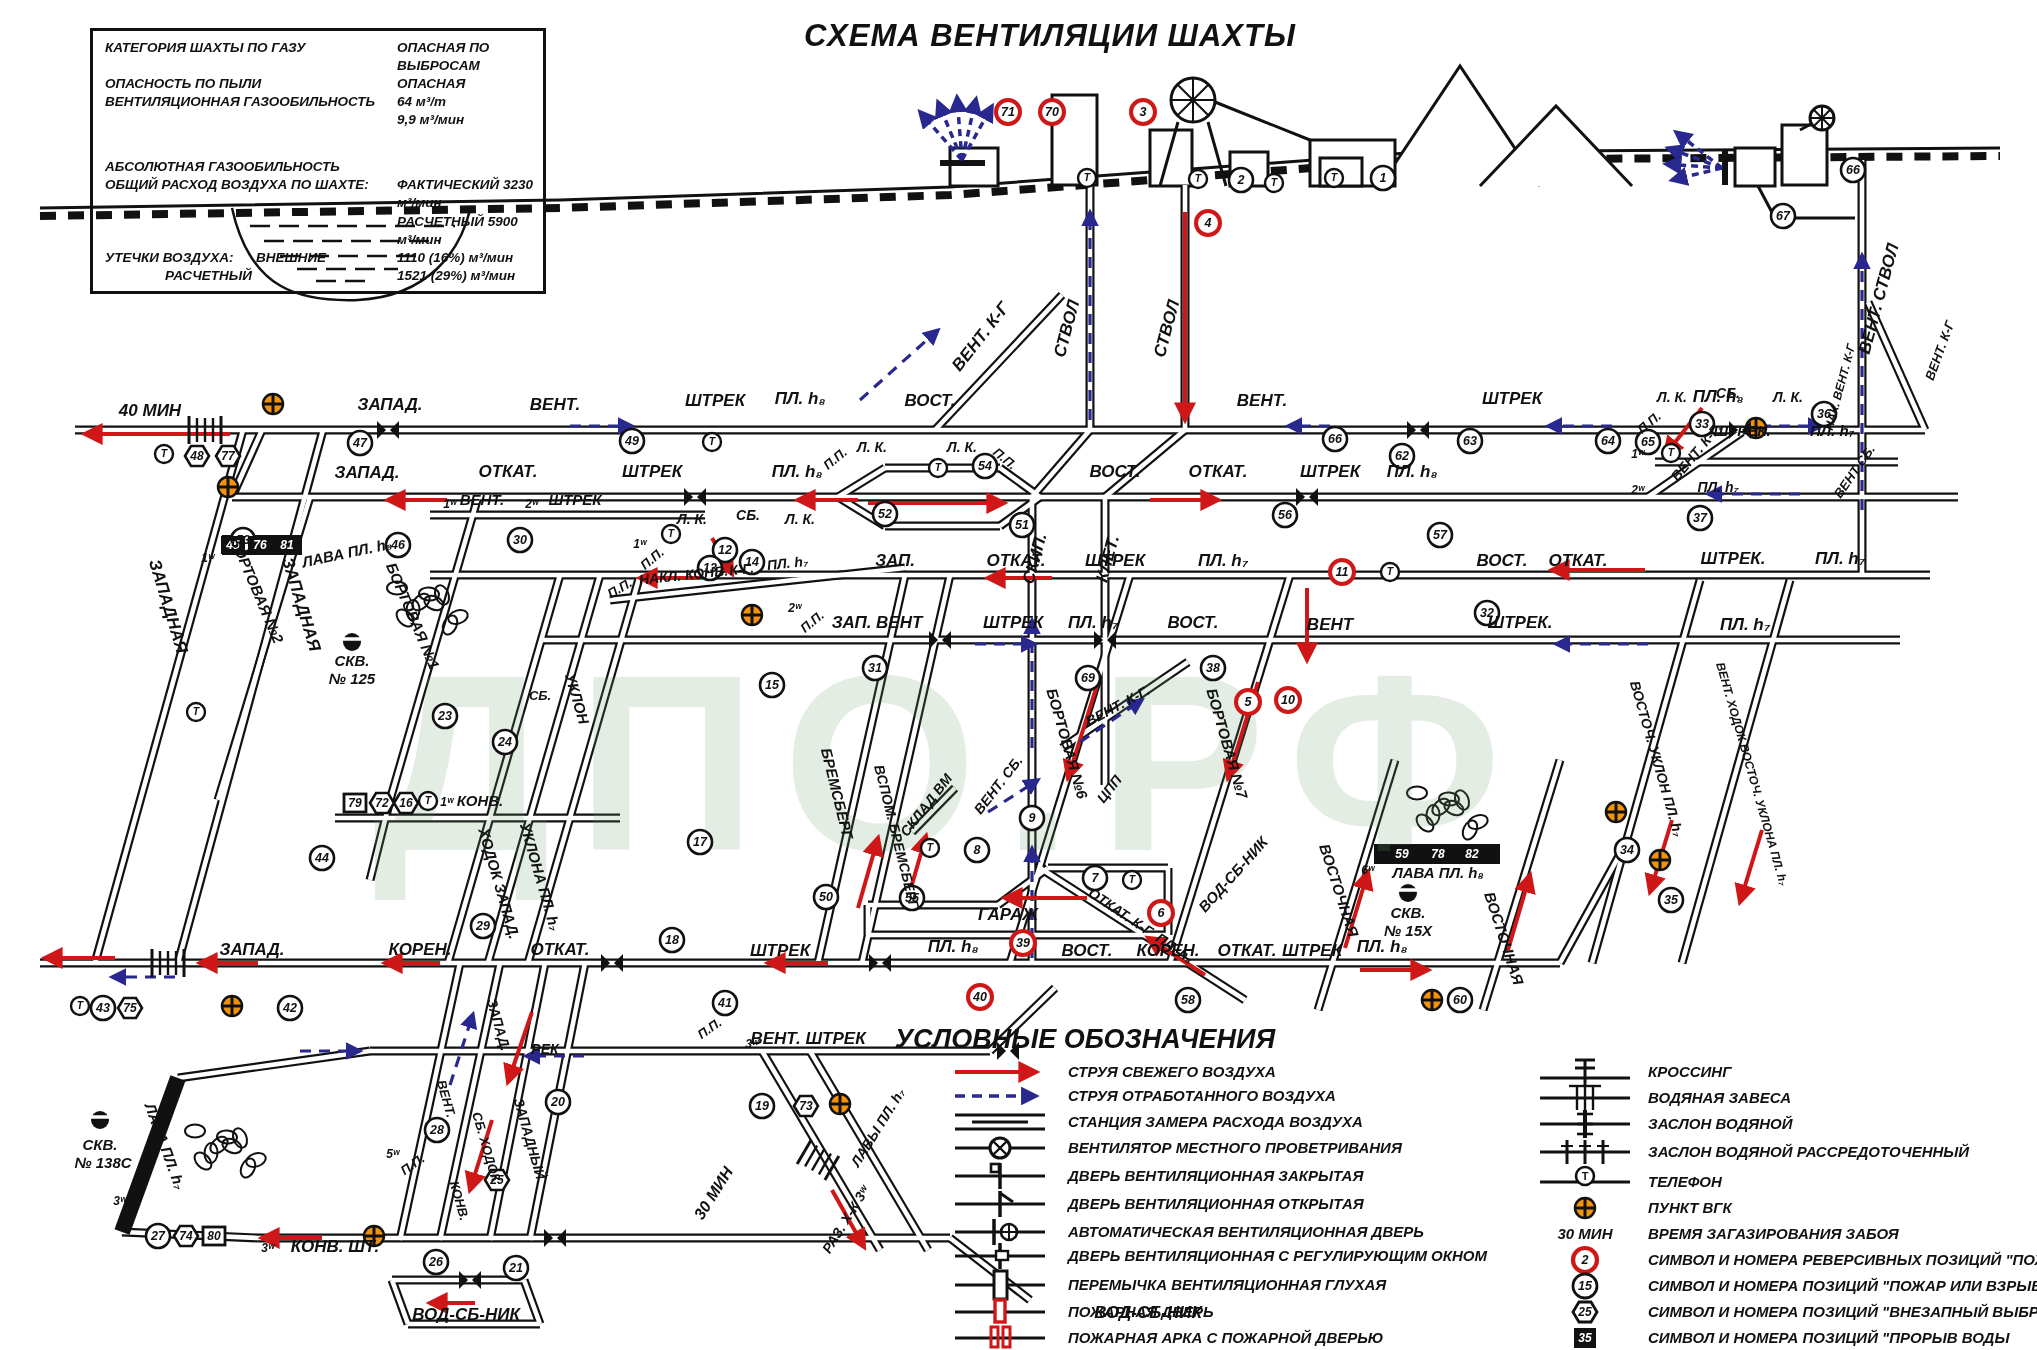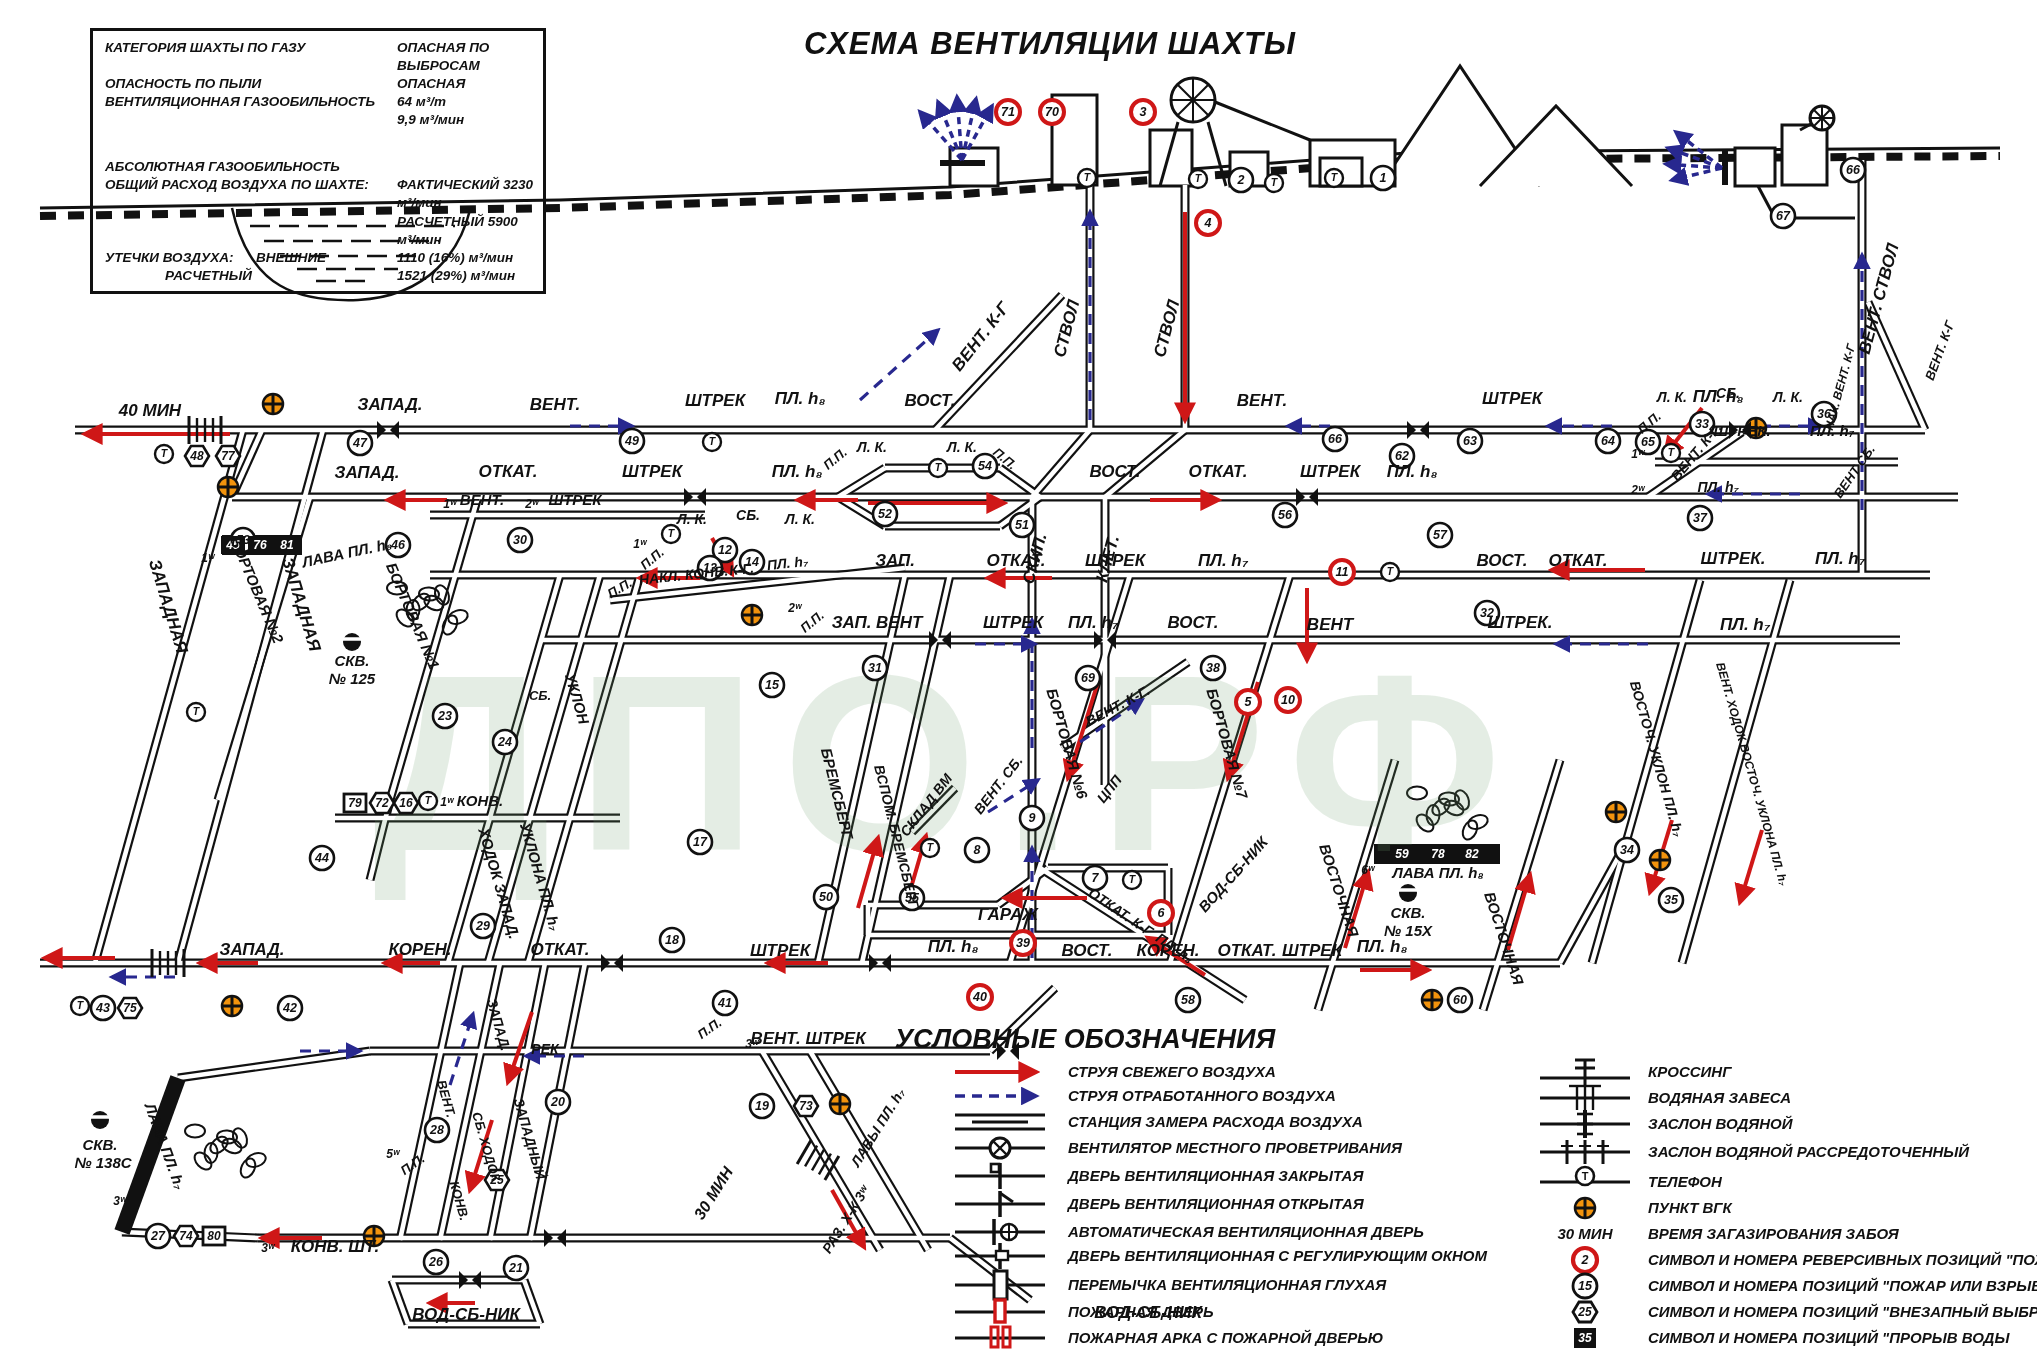--- a/index.html
+++ b/index.html
@@ -1,18 +1,18 @@
 <!DOCTYPE html>
 <html><head>
 <meta charset="utf-8">
 <style>
   html,body{margin:0;padding:0;background:#e8e8e8;font-family:"Liberation Sans","DejaVu Sans",sans-serif;}
   #stage{position:relative;width:2037px;height:1350px;background:#ffffff;overflow:hidden;}
   #scheme{position:absolute;left:0;top:0;}
-  #page-title{position:absolute;left:640px;top:26px;width:820px;text-align:center;
+  #page-title{position:absolute;left:640px;top:18px;width:820px;text-align:center;
     font-size:31px;font-weight:bold;font-style:italic;letter-spacing:1px;color:#111;}
   #info-box{position:absolute;left:90px;top:28px;width:456px;border:3px solid #111;
     background:#fff;padding:8px 10px 6px 12px;box-sizing:border-box;}
   .ib-row{display:grid;grid-template-columns:292px 1fr;font-size:13.5px;font-weight:bold;
     font-style:italic;color:#111;line-height:1.34;}
   svg text{font-family:"Liberation Sans","DejaVu Sans",sans-serif;}
 </style>
 </head>
 <body>
 

